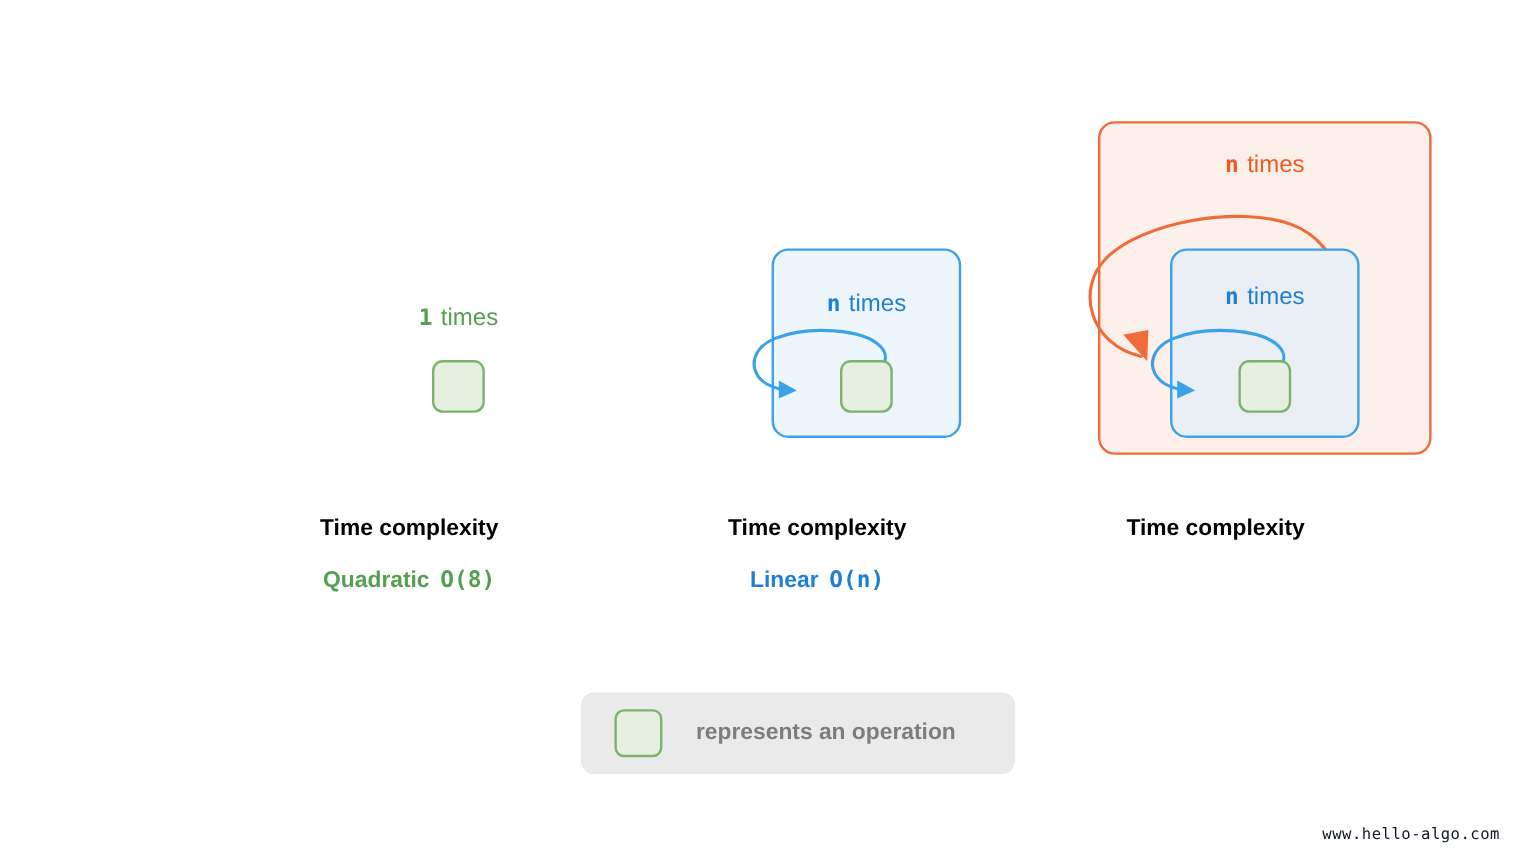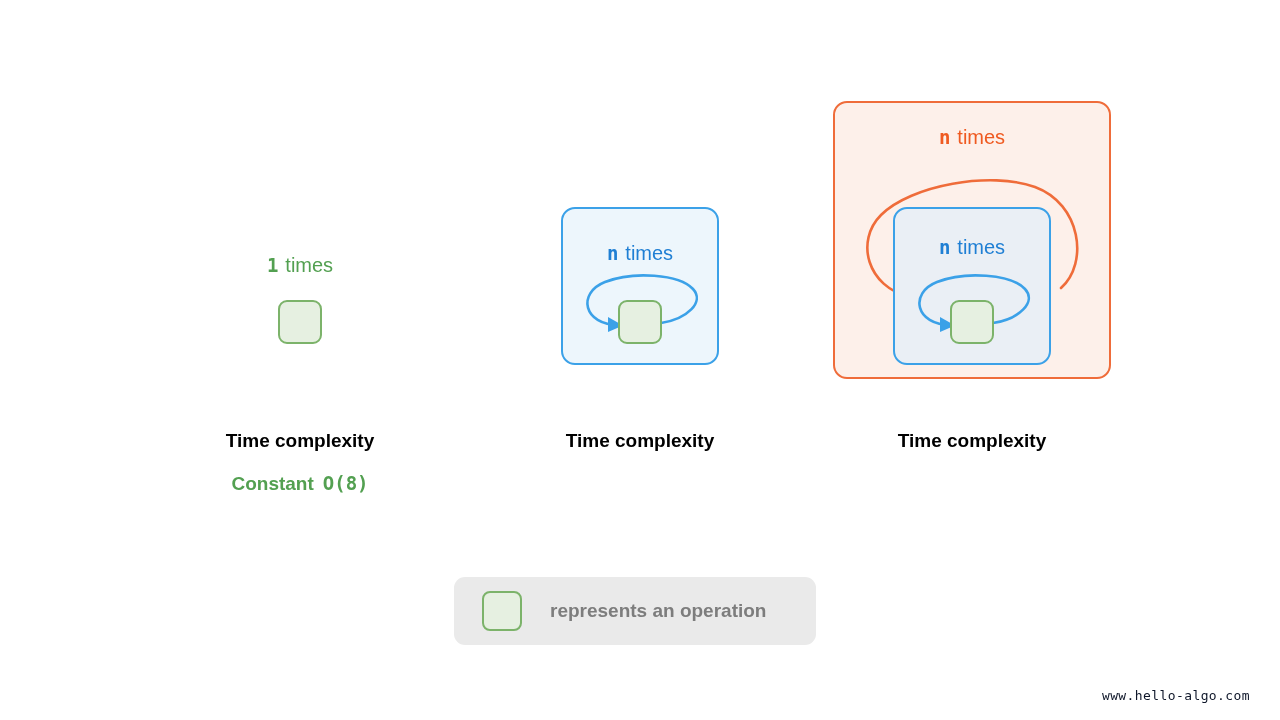--- a/index.html
+++ b/index.html
@@ -13,21 +13,21 @@
     font-family: "Liberation Sans", sans-serif;
     overflow: hidden;
     position: relative;
   }
   .stage {
     position: absolute;
     inset: 0;
   }
 
   
-  .abs { position: absolute; }
+  .abs { position: absolute; margin-left: 41px; }
 
   
   .op-square {
     box-sizing: border-box;
     width: 44px;
     height: 44px;
     border-radius: 9px;
     background: #e6f0e1;
     border: 2px solid #7cb36a;
   }
@@ -99,21 +99,21 @@
   }
   .col-complexity .bigo sup {
     font-size: 12px;
     vertical-align: super;
     line-height: 0;
   }
 
   
   .legend {
     position: absolute;
-    left: 454px;
+    left: 484px;
     top: 577px;
     width: 362px;
     height: 68px;
     background: #eaeaea;
     border-radius: 11px;
     display: flex;
     align-items: center;
     padding-left: 28px;
     box-sizing: border-box;
   }
@@ -209,26 +209,29 @@
                C 130 33, 112 50, 86 54" fill="none" stroke="#3ba1e8" stroke-width="2.6" stroke-linecap="round"></path>
       <path d="M 33 48 L 48 56.5 L 33 63 Z" fill="#3ba1e8"></path>
     </svg>
 
     <div class="op-square abs" style="left:117px; top:199px;"></div>
   </div>
 
   <div class="col-label abs" style="left:180px; top:431px; width:240px;">
     <div class="col-title">Time complexity</div>
     <div class="col-complexity">
-      <span class="name green-txt">Constant</span><span class="bigo green-txt">O(8)</span>
+      <span class="name green-txt">Quadratic</span><span class="bigo green-txt">O(8)</span>
     </div>
   </div>
 
   <div class="col-label abs" style="left:520px; top:431px; width:240px;">
     <div class="col-title">Time complexity</div>
+    <div class="col-complexity">
+      <span class="name blue-txt">Linear</span><span class="bigo blue-txt">O(n)</span>
+    </div>
   </div>
 
   <div class="col-label abs" style="left:852px; top:431px; width:240px;">
     <div class="col-title">Time complexity</div>
   </div>
 
   <div class="legend">
     <div class="legend-square"></div>
     <div class="legend-text">represents an operation</div>
   </div>

